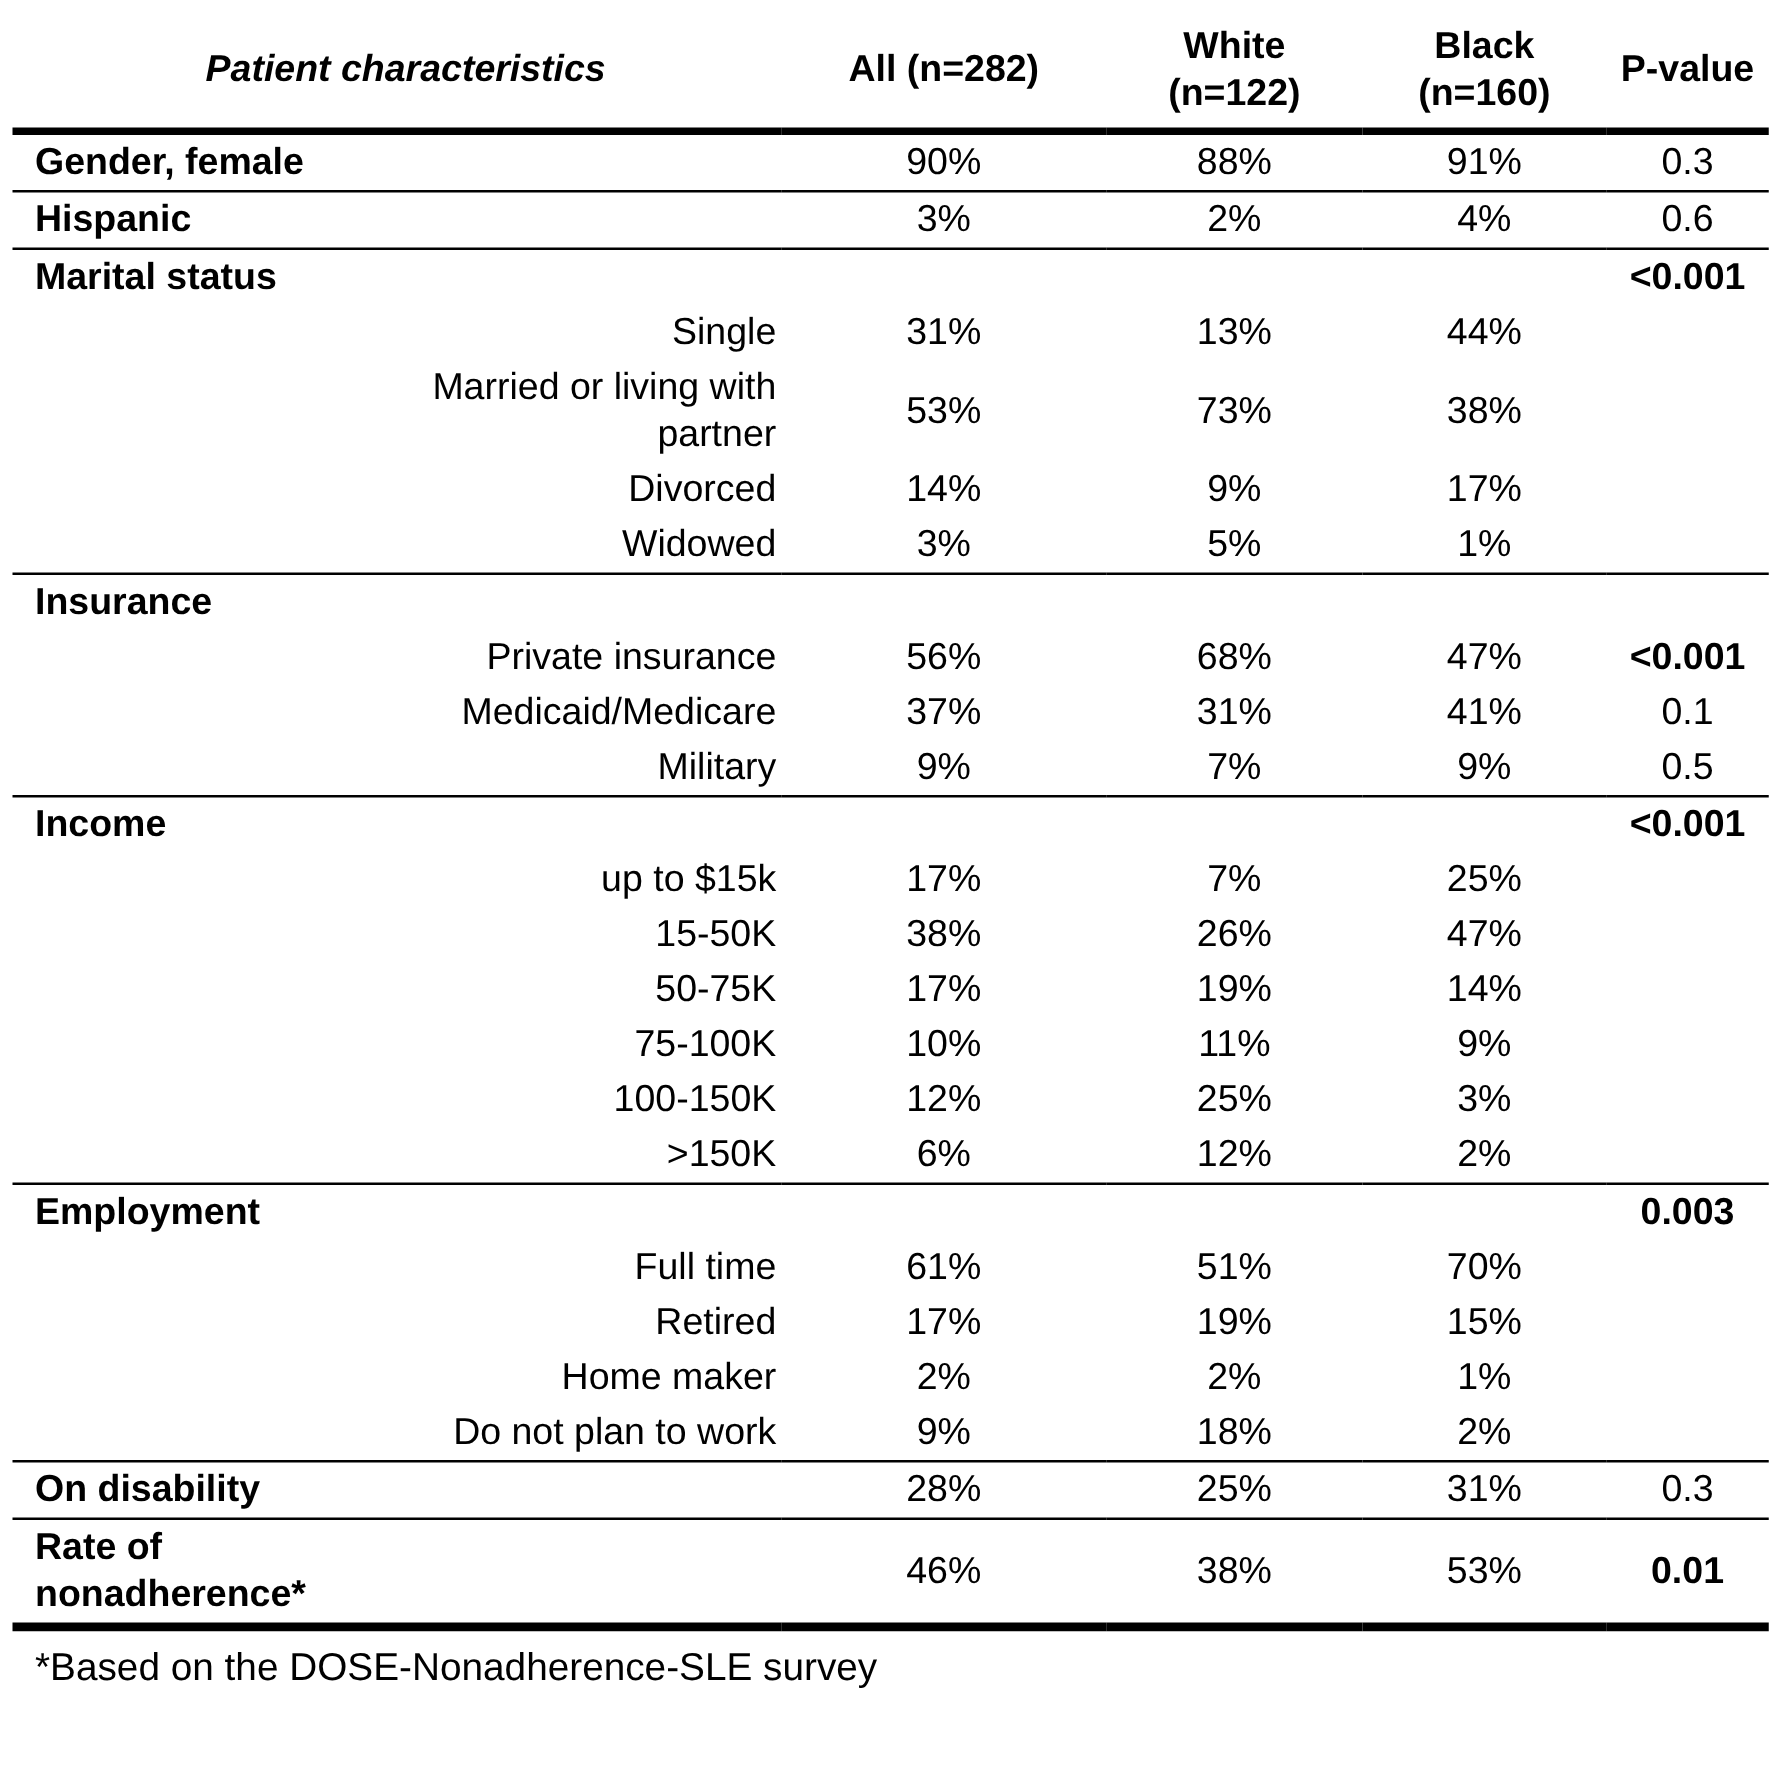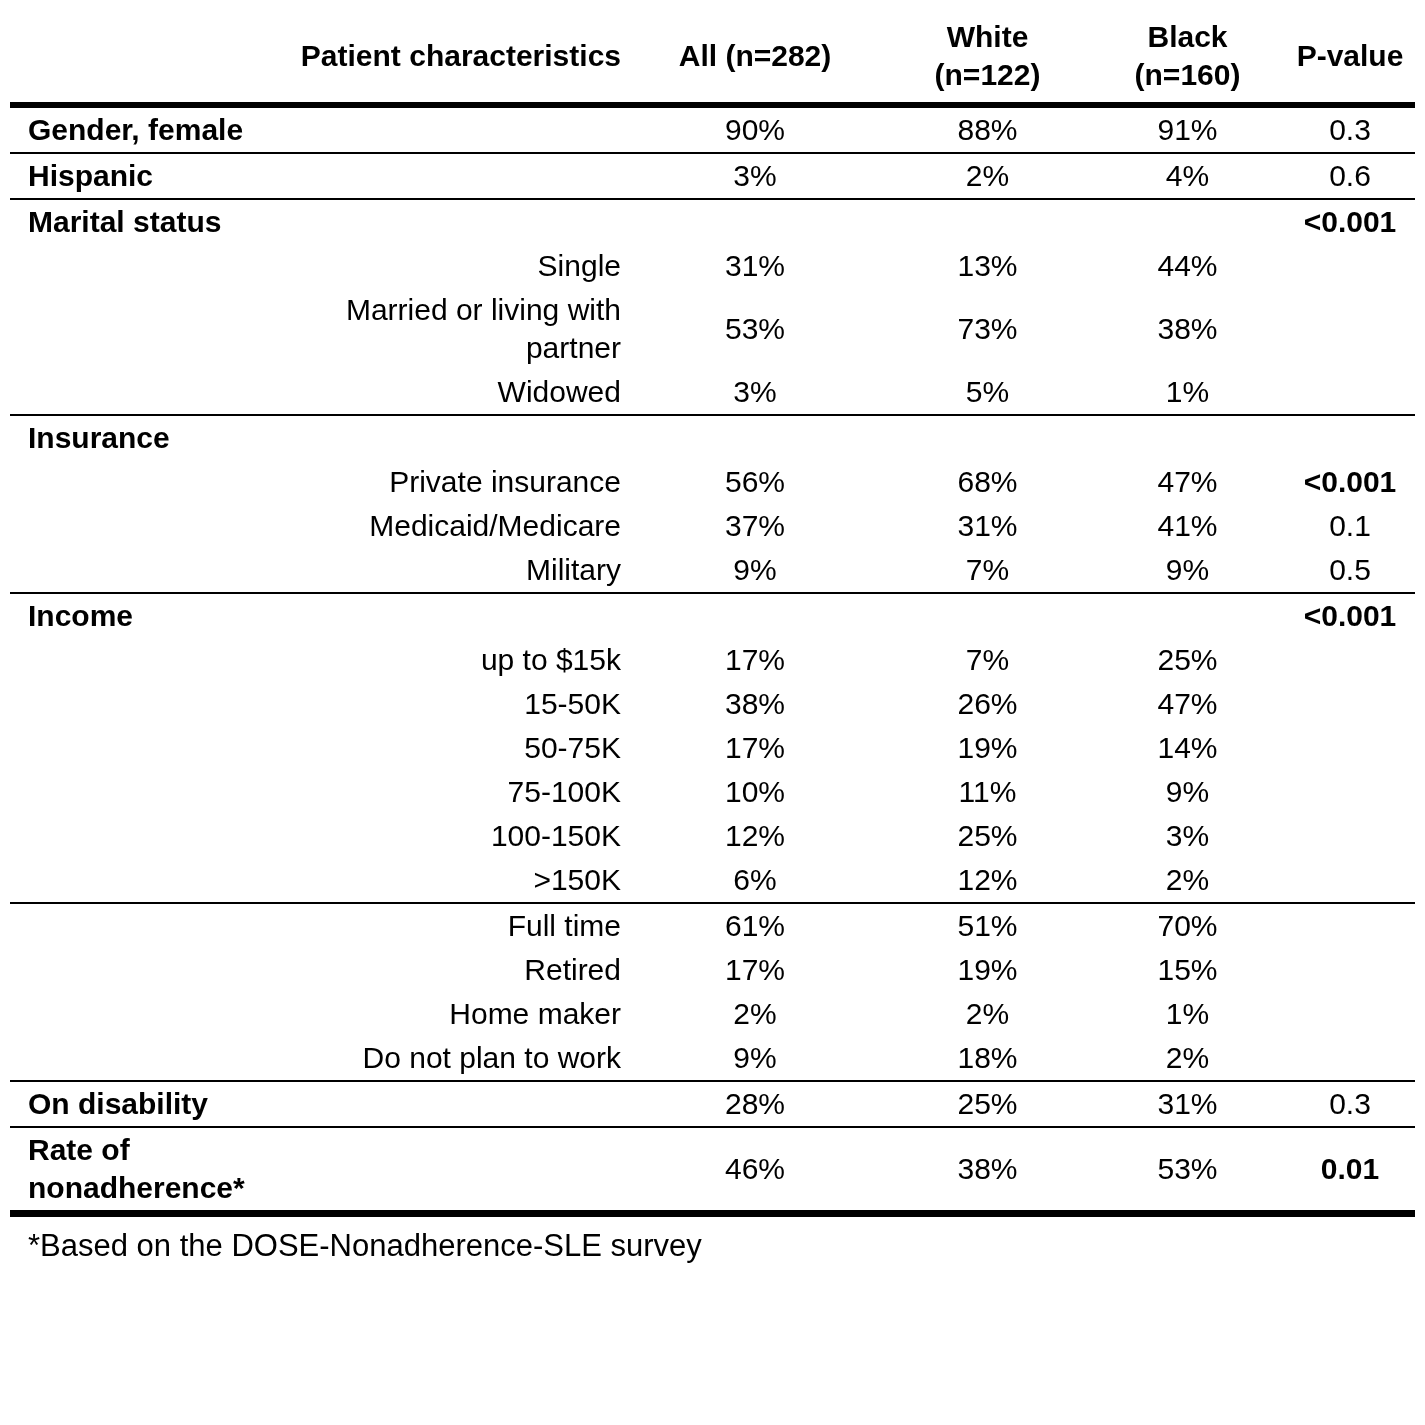--- a/index.html
+++ b/index.html
@@ -26,21 +26,21 @@
     line-height: 38px;
     vertical-align: middle;
     padding: 3px 4px;
     white-space: pre-line;
   }
   thead th {
     font-weight: bold;
     text-align: center;
     padding: 8px 4px;
   }
-  thead th.h-label { text-align: right; padding-left: 18px; }
+  thead th.h-label { text-align: center; padding-left: 18px; font-style: italic; }
   thead tr { border-bottom: 6px solid #000000; }
 
   tbody td { text-align: center; }
   tbody td.label { text-align: left; padding-left: 18px; }
   tbody tr { height: 44px; }
   tbody tr.sep { border-bottom: 2px solid #000000; }
   tbody tr.thick-sep { border-bottom: 7px solid #000000; }
   td.label.bold { font-weight: bold; }
   td.label.indent { padding-left: 300px; font-weight: normal; text-align: right; }
   td.pvalue.pbold { font-weight: bold; }
@@ -104,20 +104,27 @@
         <td class="pvalue"></td>
       </tr>
       <tr>
         <td class="label indent">Married or living with
 partner</td>
         <td>53%</td>
         <td>73%</td>
         <td>38%</td>
         <td class="pvalue"></td>
       </tr>
+      <tr>
+        <td class="label indent">Divorced</td>
+        <td>14%</td>
+        <td>9%</td>
+        <td>17%</td>
+        <td class="pvalue"></td>
+      </tr>
       <tr class="sep">
         <td class="label indent">Widowed</td>
         <td>3%</td>
         <td>5%</td>
         <td>1%</td>
         <td class="pvalue"></td>
       </tr>
       <tr>
         <td class="label bold">Insurance</td>
         <td></td>
@@ -187,20 +194,27 @@
         <td>25%</td>
         <td>3%</td>
         <td class="pvalue"></td>
       </tr>
       <tr class="sep">
         <td class="label indent">&gt;150K</td>
         <td>6%</td>
         <td>12%</td>
         <td>2%</td>
         <td class="pvalue"></td>
+      </tr>
+      <tr>
+        <td class="label bold">Employment</td>
+        <td></td>
+        <td></td>
+        <td></td>
+        <td class="pvalue pbold">0.003</td>
       </tr>
       <tr>
         <td class="label indent">Full time</td>
         <td>61%</td>
         <td>51%</td>
         <td>70%</td>
         <td class="pvalue"></td>
       </tr>
       <tr>
         <td class="label indent">Retired</td>

